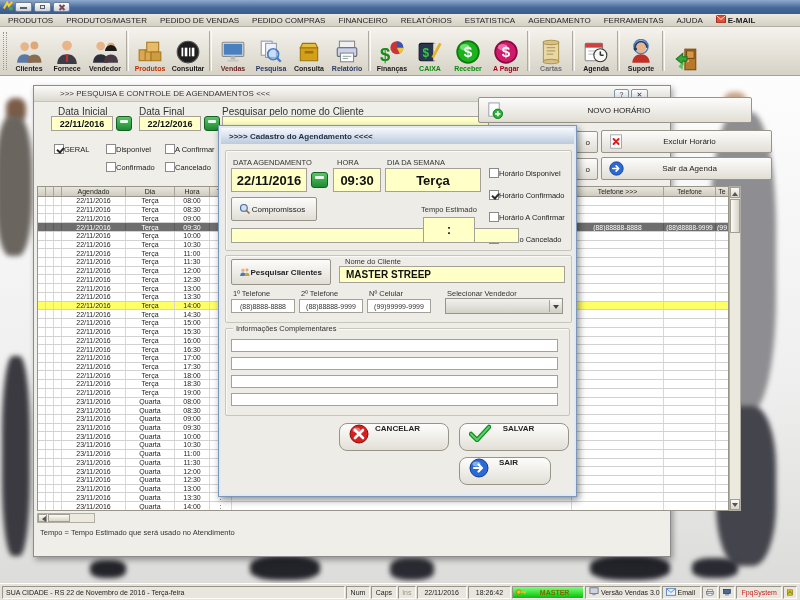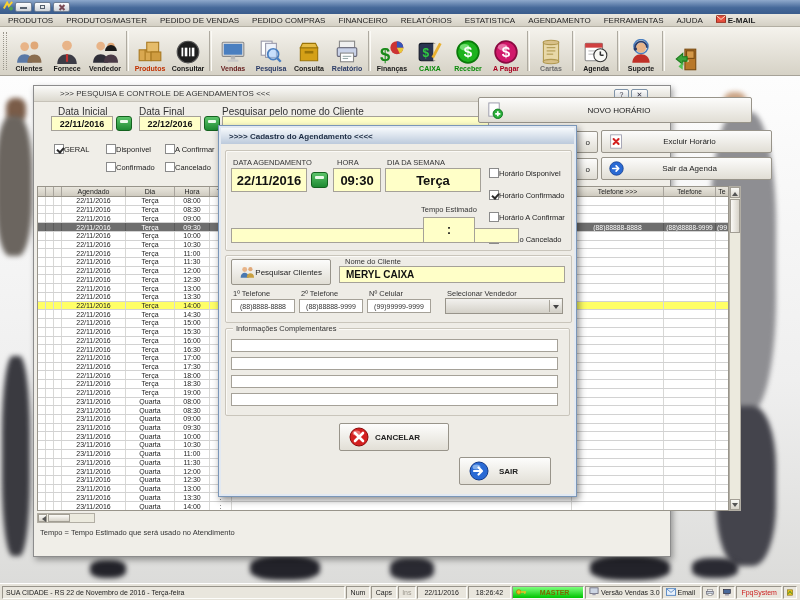--- a/index.html
+++ b/index.html
@@ -70,21 +70,21 @@
 .wfoot{position:absolute;font-size:7.5px;color:#333;white-space:nowrap}
 
 .dlg{left:218px;top:125px;width:359px;height:372px;background:#eeece6;border:1px solid #7a96b8;box-shadow:2px 3px 7px rgba(0,0,0,.45),inset 0 0 0 2px #e2e9f2;z-index:10}
 .dlg-tbar{position:absolute;left:2px;top:2px;right:2px;height:16px;background:linear-gradient(#f6f9fc,#bccadc);display:flex;align-items:center;padding-left:8px;font-size:8px;font-weight:bold;color:#1c2c44}
 .grp{position:absolute;border:1px solid #c9c5bb;border-radius:2px;box-shadow:inset 1px 1px 0 #fbfaf7}
 .dlabel{position:absolute;font-size:7.5px;color:#333;white-space:nowrap}
 .bigval{font-size:13px}
 .dd{position:absolute;background:linear-gradient(#f2f1ee,#d4d1c8);border:1px solid #98948a}
 .ddbtn{position:absolute;right:1px;top:1px;bottom:1px;width:12px;background:linear-gradient(#fafaf8,#d2cfc6);border-left:1px solid #a8a49a}
 .ddbtn::after{content:"";position:absolute;left:3px;top:5px;border:3px solid transparent;border-top:4px solid #444}
-.bigbtn{position:absolute;display:flex;align-items:center;background:linear-gradient(#fdfdfc,#e2dfd6);border:1px solid #98948a;border-radius:2px;font-size:8px;font-weight:bold;color:#222}
+.bigbtn{position:absolute;display:flex;background:linear-gradient(#fdfdfc,#e2dfd6);border:1px solid #98948a;border-radius:8px;font-size:8px;font-weight:bold;color:#222}
 .bigbtn svg{margin-left:9px;flex:none}
 .bigbtn .bl{flex:1;text-align:center;padding-right:22px}
 
 .status{left:0;top:583px;width:800px;height:17px;background:#e6e3da;border-top:1px solid #fff;display:flex;align-items:center;padding:0 2px;z-index:12}
 .sp{height:13px;border:1px solid;border-color:#98948a #fdfdfa #fdfdfa #98948a;background:#e9e6dd;display:flex;align-items:center;padding:0 3px;font-size:7px;color:#222;margin-right:1px;white-space:nowrap;overflow:hidden}
 .sp.gray{color:#9a968c}
 .master{background:linear-gradient(#7dff7d,#00c400);color:#7a6a00;font-weight:bold;justify-content:center}
 .brand{color:#cc2020;justify-content:center}
 </style>
 </head>
@@ -900,36 +900,43 @@
       </div>
     <div class="cbrow" style="left:270px;top:86px">
         <span class="cb"></span>
         <span>Horário A Confirmar</span>
       </div>
     <div class="cbrow" style="left:270px;top:108px">
         <span class="cb"></span>
         <span>Horário Cancelado</span>
       </div>
 
+    <div class="btn" style="left:12px;top:71px;width:86px;height:24px;position:absolute">
+      <svg width="12" height="12" viewBox="0 0 16 16">
+          <circle cx="6.5" cy="6.5" r="4.5" fill="#cfe0f0" stroke="#4a6a9a" stroke-width="1.5"></circle>
+          <line x1="10" y1="10" x2="14" y2="14" stroke="#8a6a3a" stroke-width="2"></line>
+        </svg>
+      <span class="bl" style="padding-right:10px">Compromissos</span>
+    </div>
     <div class="yfield" style="left:12px;top:102px;width:288px;height:15px"></div>
     <span class="dlabel" style="left:202px;top:79px">Tempo Estimado</span>
     <div class="yfield" style="left:204px;top:91px;width:52px;height:26px;font-size:12px">:</div>
 
     <div class="grp" style="left:6px;top:129px;width:347px;height:68px"></div>
     <div class="btn" style="left:12px;top:133px;width:100px;height:26px;position:absolute">
       <svg width="17" height="14" viewBox="0 0 20 16">
           <circle cx="7" cy="5" r="3" fill="#e8b488"></circle>
           <path d="M2 15c0-4 2.5-6 5-6s5 2 5 6z" fill="#4a78b0"></path>
           <circle cx="14" cy="4.5" r="2.6" fill="#e0a878"></circle>
           <path d="M9.5 15c0-4 2-5.5 4.5-5.5s4.5 1.8 4.5 5.5z" fill="#c8a040"></path>
         </svg>
-      <span class="bl" style="padding-right:8px;font-weight:normal">Pesquisar Clientes</span>
+      <span class="bl" style="padding-right:8px;font-weight:bold">Pesquisar Clientes</span>
     </div>
     <span class="dlabel" style="left:126px;top:131px">Nome do Cliente</span>
-    <div class="yfield" style="left:120px;top:140px;width:226px;height:17px;justify-content:flex-start;padding-left:6px;font-size:10px">MERYL CAIXA</div>
+    <div class="yfield" style="left:120px;top:140px;width:226px;height:17px;justify-content:flex-start;padding-left:6px;font-size:10px">MASTER STREEP</div>
 
     <span class="dlabel" style="left:14px;top:163px">1º Telefone</span>
     <span class="dlabel" style="left:82px;top:163px">2º Telefone</span>
     <span class="dlabel" style="left:150px;top:163px">Nº Celular</span>
     <span class="dlabel" style="left:228px;top:163px">Selecionar Vendedor</span>
     <div class="wfield" style="left:12px;top:173px;width:64px;height:14px">(88)8888-8888</div>
     <div class="wfield" style="left:80px;top:173px;width:64px;height:14px">(88)88888-9999</div>
     <div class="wfield" style="left:148px;top:173px;width:64px;height:14px">(99)99999-9999</div>
     <div class="dd" style="left:226px;top:172px;width:118px;height:16px">
       <span style="font-size:7px;padding-left:3px"></span>
@@ -943,20 +950,27 @@
     <div class="wfield" style="left:12px;top:249px;width:327px;height:13px;justify-content:flex-start"></div>
     <div class="wfield" style="left:12px;top:267px;width:327px;height:13px;justify-content:flex-start"></div>
 
     <div class="bigbtn" style="left:120px;top:297px;width:110px;height:28px">
       <svg width="20" height="20" viewBox="0 0 20 20">
           <circle cx="10" cy="10" r="9" fill="#d42020" stroke="#8a0a0a"></circle>
           <ellipse cx="7.5" cy="6" rx="4" ry="2.5" fill="#f08a8a" opacity=".8"></ellipse>
           <path d="M6 6 L14 14 M14 6 L6 14" stroke="#fff" stroke-width="2.6" stroke-linecap="round"></path>
         </svg>
       <span class="bl">CANCELAR</span>
+    </div>
+    <div class="bigbtn" style="left:240px;top:297px;width:110px;height:28px">
+      <svg width="22" height="18" viewBox="0 0 22 18">
+          <path d="M2 10 L8 16 L20 3" fill="none" stroke="#0f8a1f" stroke-width="4.5" stroke-linecap="round" stroke-linejoin="round"></path>
+          <path d="M2 10 L8 16 L20 3" fill="none" stroke="#5ad06a" stroke-width="2" stroke-linecap="round" stroke-linejoin="round"></path>
+        </svg>
+      <span class="bl">SALVAR</span>
     </div>
     <div class="bigbtn" style="left:240px;top:331px;width:92px;height:28px">
       <svg width="20" height="20" viewBox="0 0 20 20">
           <circle cx="10" cy="10" r="9" fill="#2a6ad4" stroke="#123a8a"></circle>
           <ellipse cx="7.5" cy="6" rx="4" ry="2.5" fill="#9ac0f0" opacity=".8"></ellipse>
           <path d="M5 10 h7 M9.5 6.5 L13 10 L9.5 13.5" fill="none" stroke="#fff" stroke-width="2.2" stroke-linecap="round" stroke-linejoin="round"></path>
         </svg>
       <span class="bl">SAIR</span>
     </div>
   </div>

